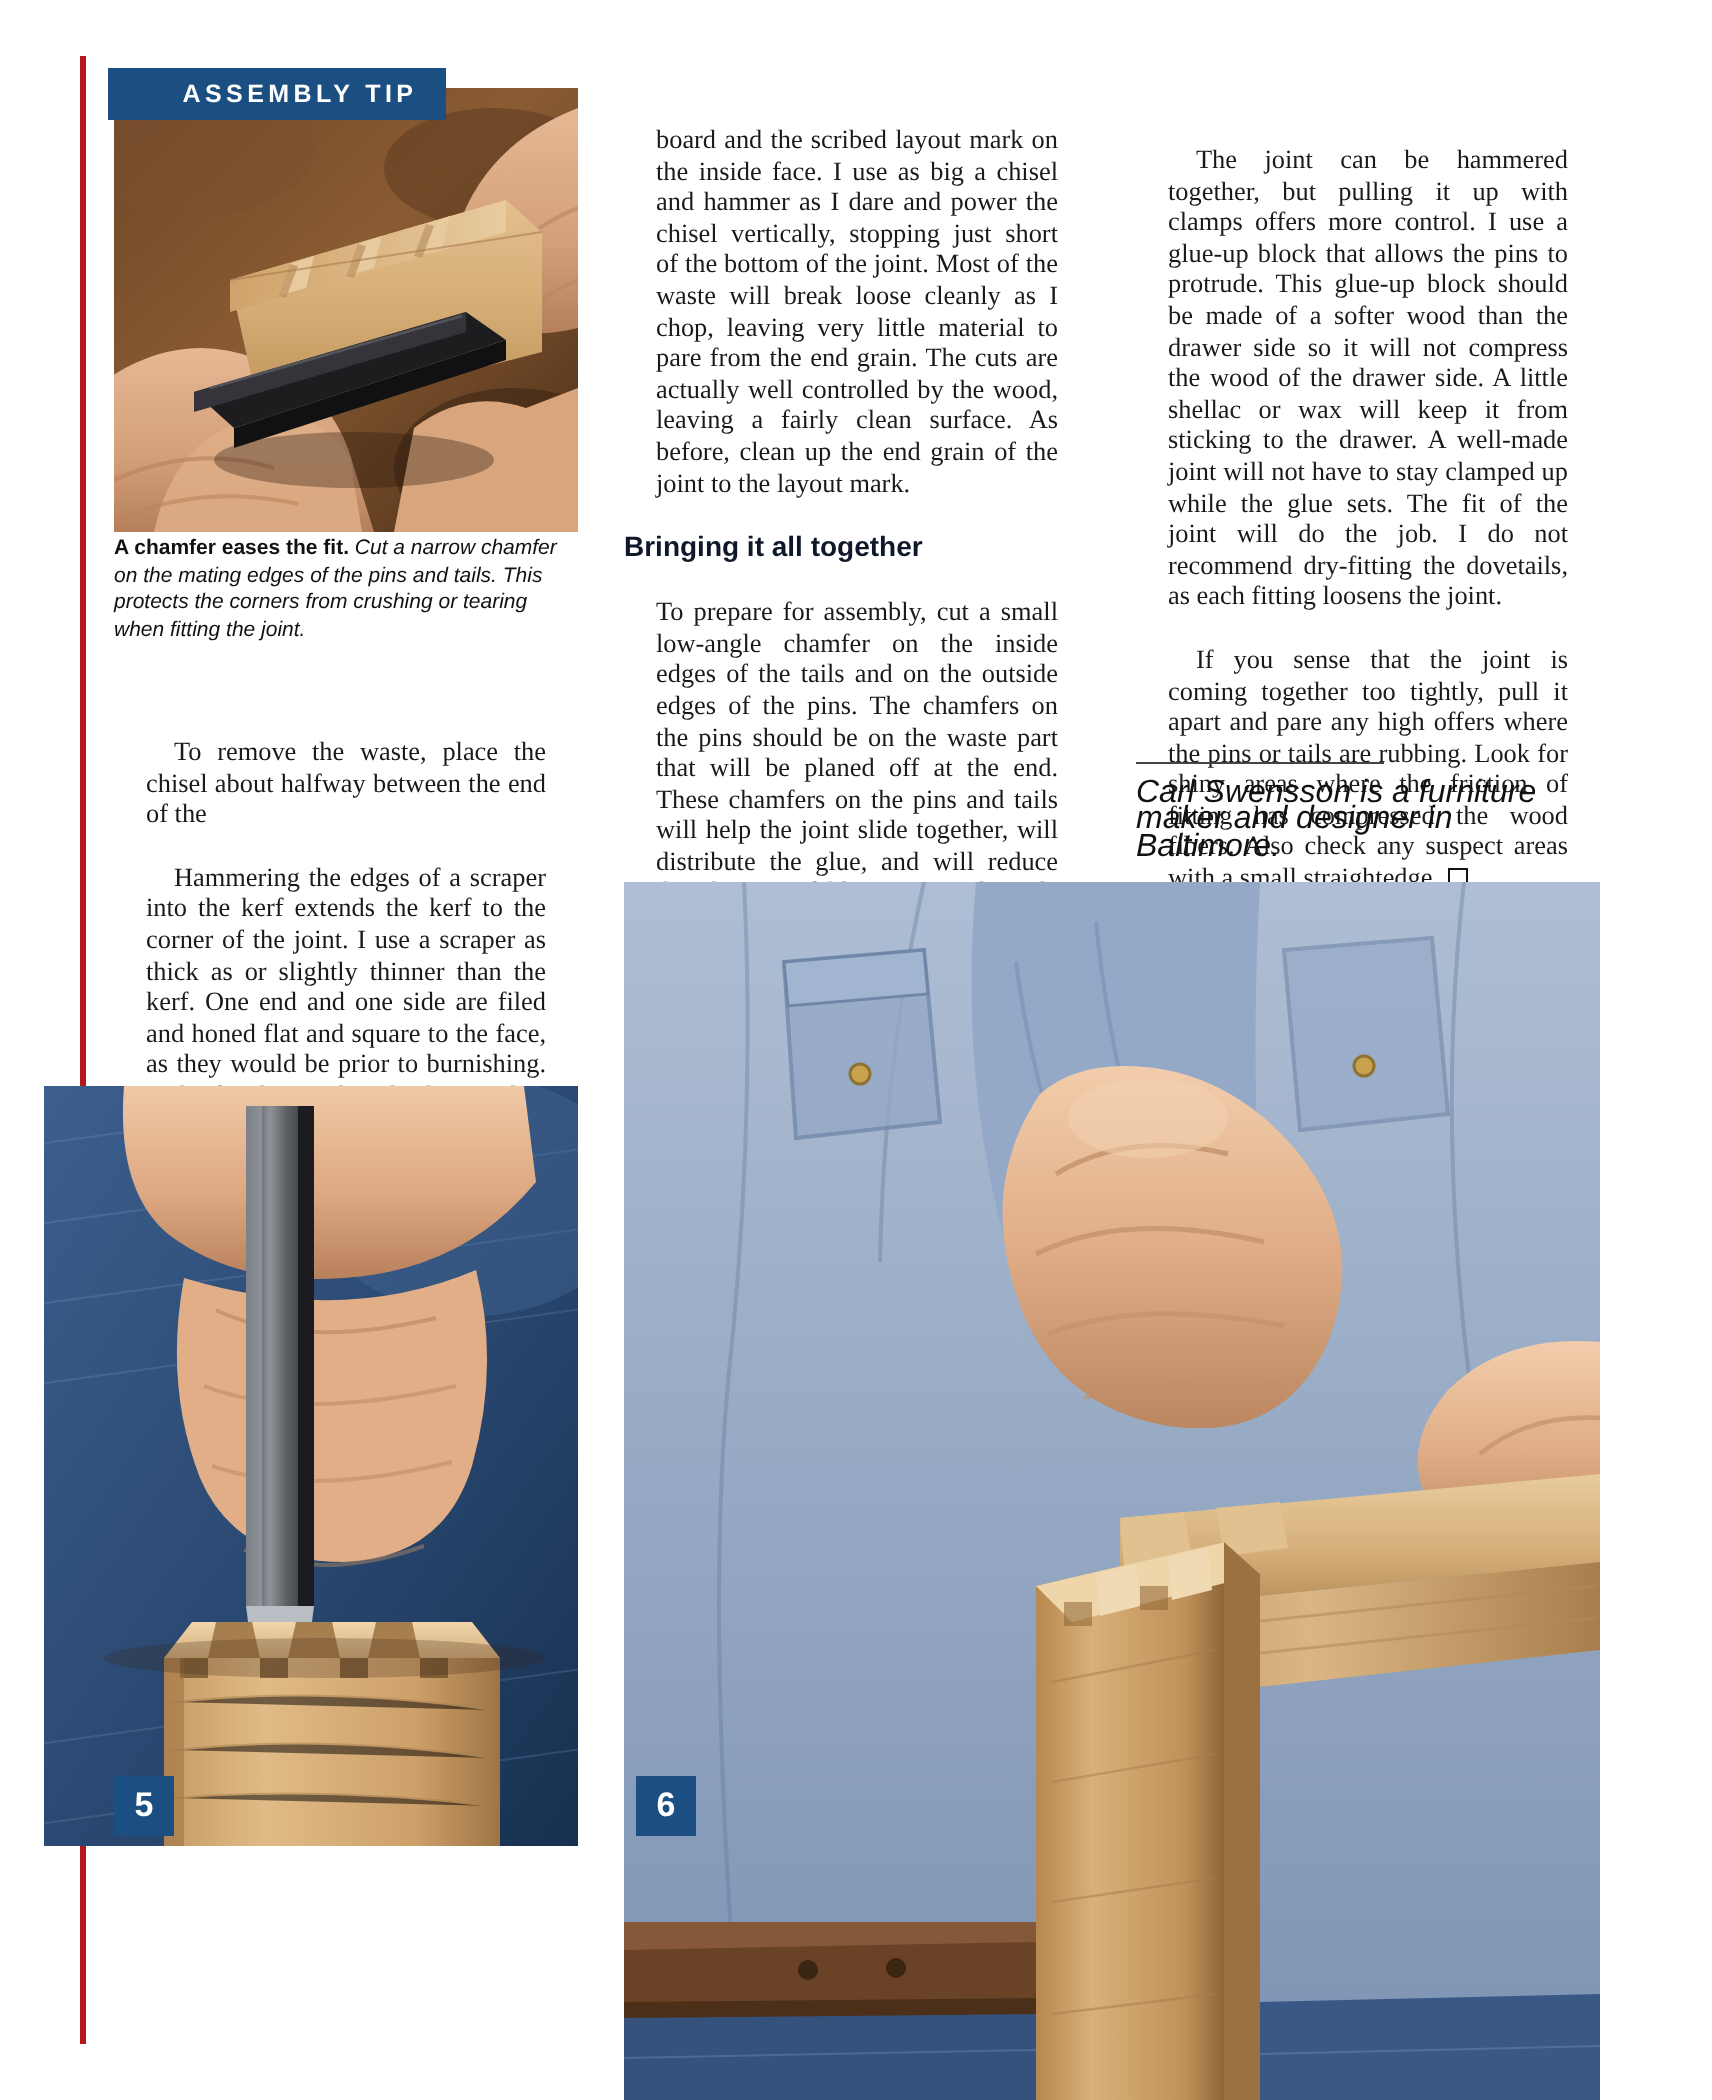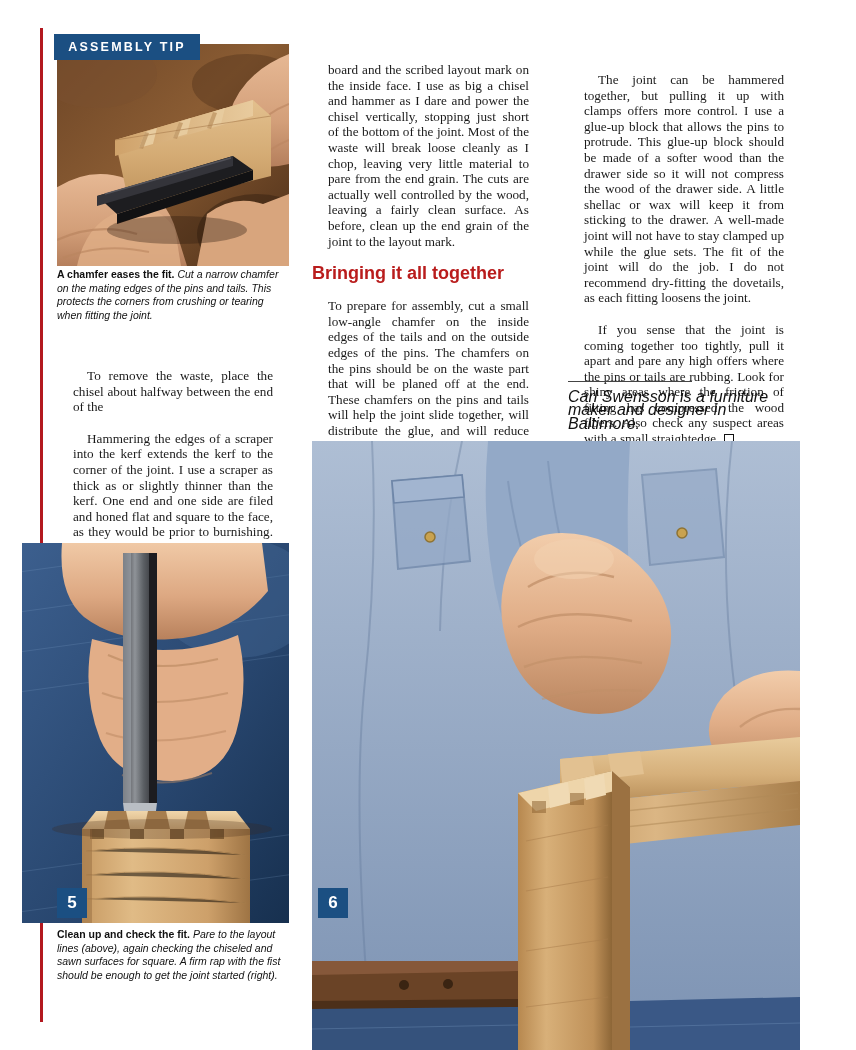--- a/index.html
+++ b/index.html
@@ -43,20 +43,21 @@
     background: #1b4f82;
     color: #ffffff;
     font-family: "Liberation Sans", sans-serif;
     font-weight: bold;
     font-size: 12.5px;
     letter-spacing: 2.2px;
     display: flex;
     align-items: center;
     justify-content: center;
     z-index: 5;
+    padding-left: 23px;
   }
 
   
   .photo-top {
     position: absolute;
     left: 57px;
     top: 44px;
     width: 232px;
     height: 222px;
     overflow: hidden;
@@ -86,24 +87,24 @@
   .col p { margin: 16px; text-indent: 14px; }
   .col p.noindent { text-indent: 0; }
 
   #col1 { left: 57px; top: 352px; width: 232px; }
   #col2 { left: 312px; top: 46px;  width: 233px; }
   #col3 { left: 568px; top: 56px;  width: 232px; }
 
   .subhead {
     font-family: "Liberation Sans", sans-serif;
     font-weight: bold;
-    font-size: 18px;
+    font-size: 14px;
     line-height: 17px;
     margin: 9px 0 3px 0;
-    color: #b91c1c;
+    color: #0f172a;
   }
 
   .endmark {
     display: inline-block;
     width: 8px;
     height: 8px;
     border: 1.3px solid #111;
     margin-left: 4px;
     vertical-align: -1px;
   }
@@ -369,23 +370,20 @@
         </g>
 
         <rect x="60" y="286" width="10" height="94" fill="#9b7144" opacity="0.55"></rect>
       </g>
 
       <ellipse cx="140" cy="286" rx="110" ry="10" fill="#3a2513" opacity="0.25"></ellipse>
     </svg>
   </div>
   <div class="badge" id="badge5">5</div>
 
-  <div class="photo-5-caption">
-    <span class="cap-bold">Clean up and check the fit.</span><span class="cap-ital"> Pare to the layout lines (above), again checking the chiseled and sawn surfaces for square. A firm rap with the fist should be enough to get the joint started (right).</span>
-  </div>
 
   <div class="photo-6">
     <svg width="488" height="609" viewBox="0 0 488 609">
       <defs>
         <linearGradient id="denimC" x1="0" y1="0" x2="1" y2="1">
           <stop offset="0%" stop-color="#9fb2cb"></stop>
           <stop offset="45%" stop-color="#8398b8"></stop>
           <stop offset="100%" stop-color="#5e7697"></stop>
         </linearGradient>
         <linearGradient id="denimShirt" x1="0" y1="0" x2="0" y2="1">

